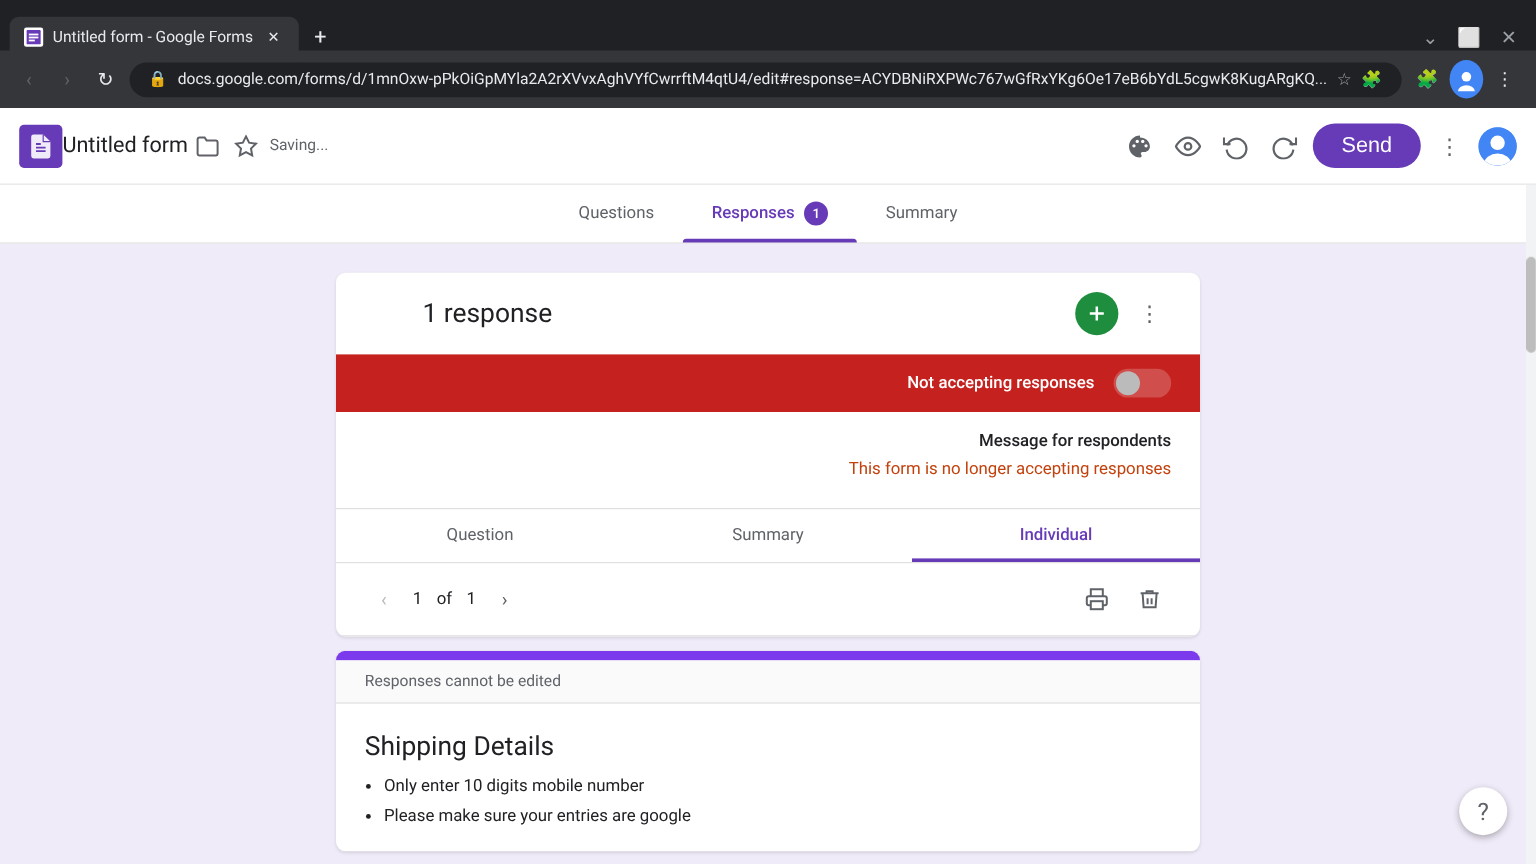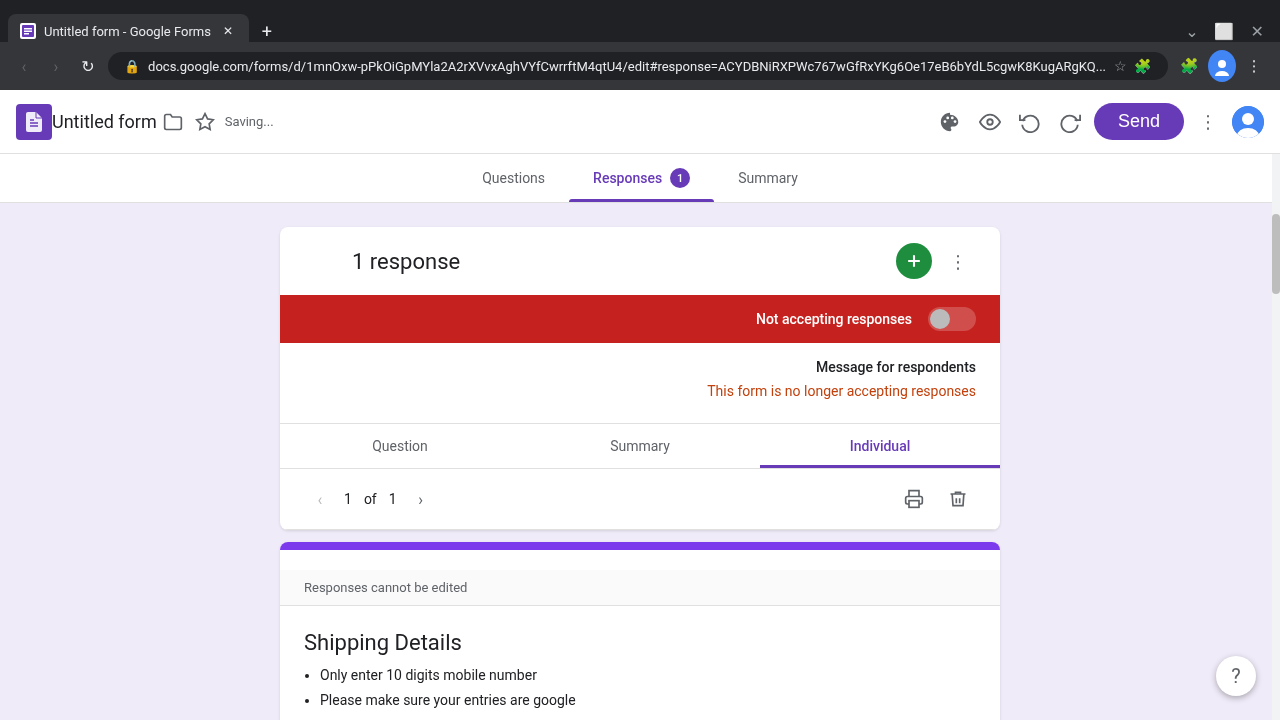--- a/index.html
+++ b/index.html
@@ -384,21 +384,20 @@
     .purple-top-bar {
       height: 8px;
       background: #7c3aed;
     }
     .cannot-edit-notice {
       background: #fafafa;
       border-bottom: 1px solid #e0e0e0;
       padding: 10px 24px;
       font-size: 13px;
       color: #5f6368;
-      margin-top: 20px;
     }
     .shipping-title {
       padding: 24px 24px 8px;
       font-size: 22px;
       font-weight: 400;
       color: #202124;
     }
     .shipping-bullets {
       padding: 0 24px 16px 40px;
     }

